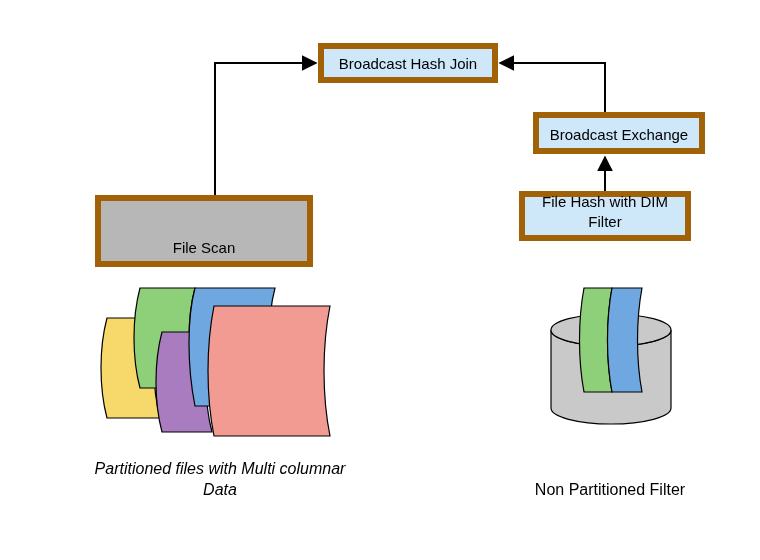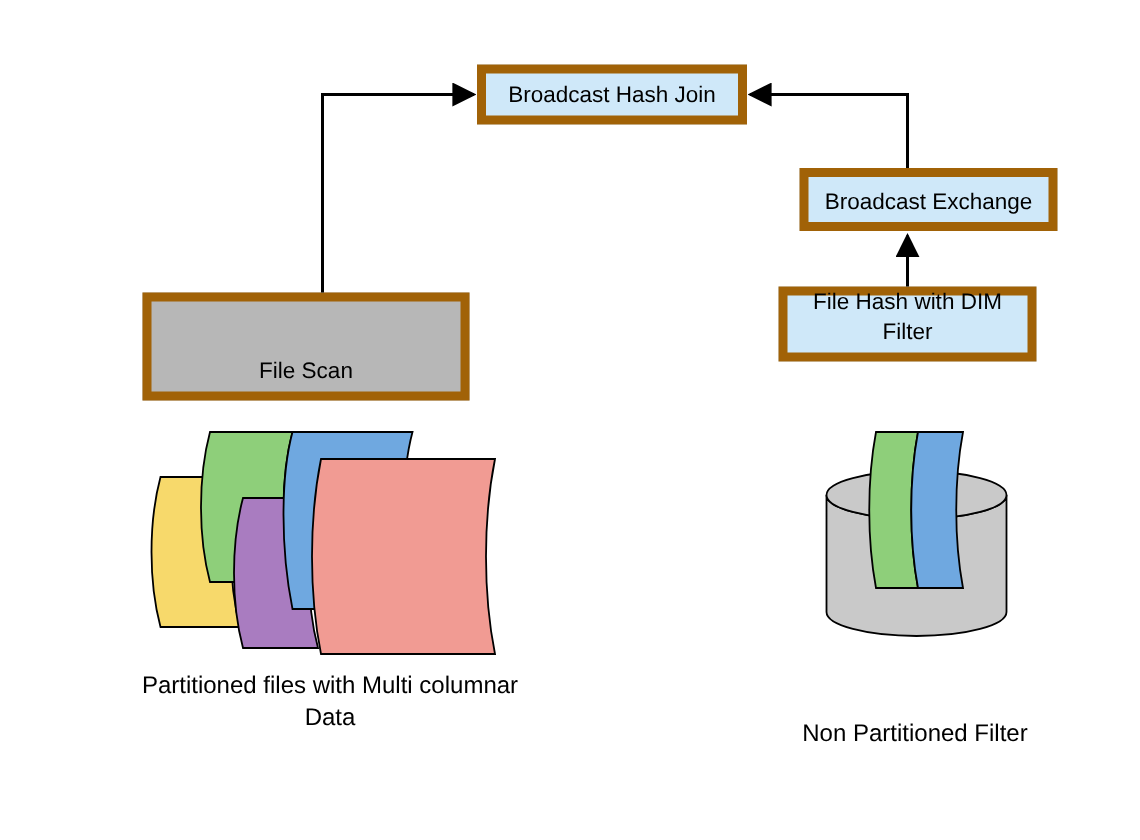--- a/index.html
+++ b/index.html
@@ -115,19 +115,19 @@
              L 612 392
              C 606 360, 606 320, 612 288 Z" fill="#8ecf7a" stroke="#000" stroke-width="1.2"></path>
 
     <path d="M 612 288
              C 606 320, 606 360, 612 392
              L 642 392
              C 636 360, 636 320, 642 288 Z" fill="#6fa8e0" stroke="#000" stroke-width="1.2"></path>
   </g>
 </svg>
 
-<div class="caption" style="left:90px; top:448px; width:260px;">
+<div class="caption" style="left:90px; top:459px; width:260px;font-style:italic;">
   <span>Partitioned files with Multi columnar Data</span>
 </div>
 
 <div class="caption" style="left:510px; top:480px; width:200px;">
   <span>Non Partitioned Filter</span>
 </div>
 
 </body></html>

